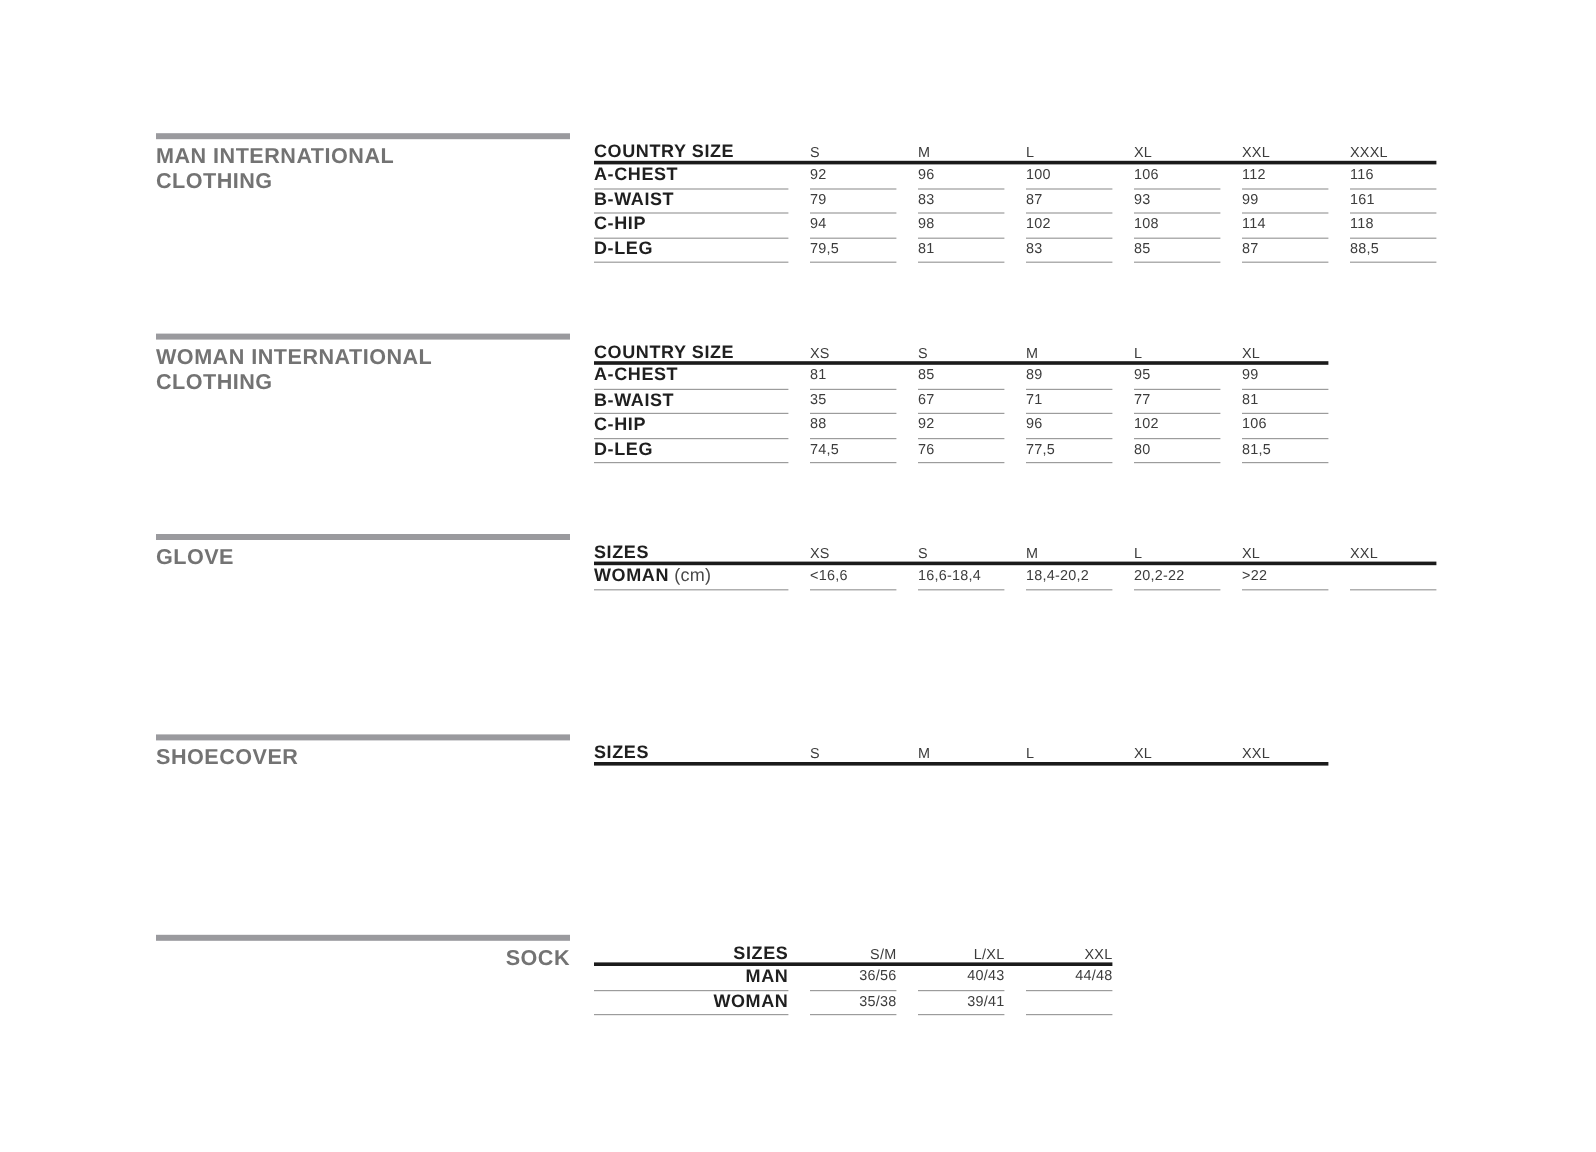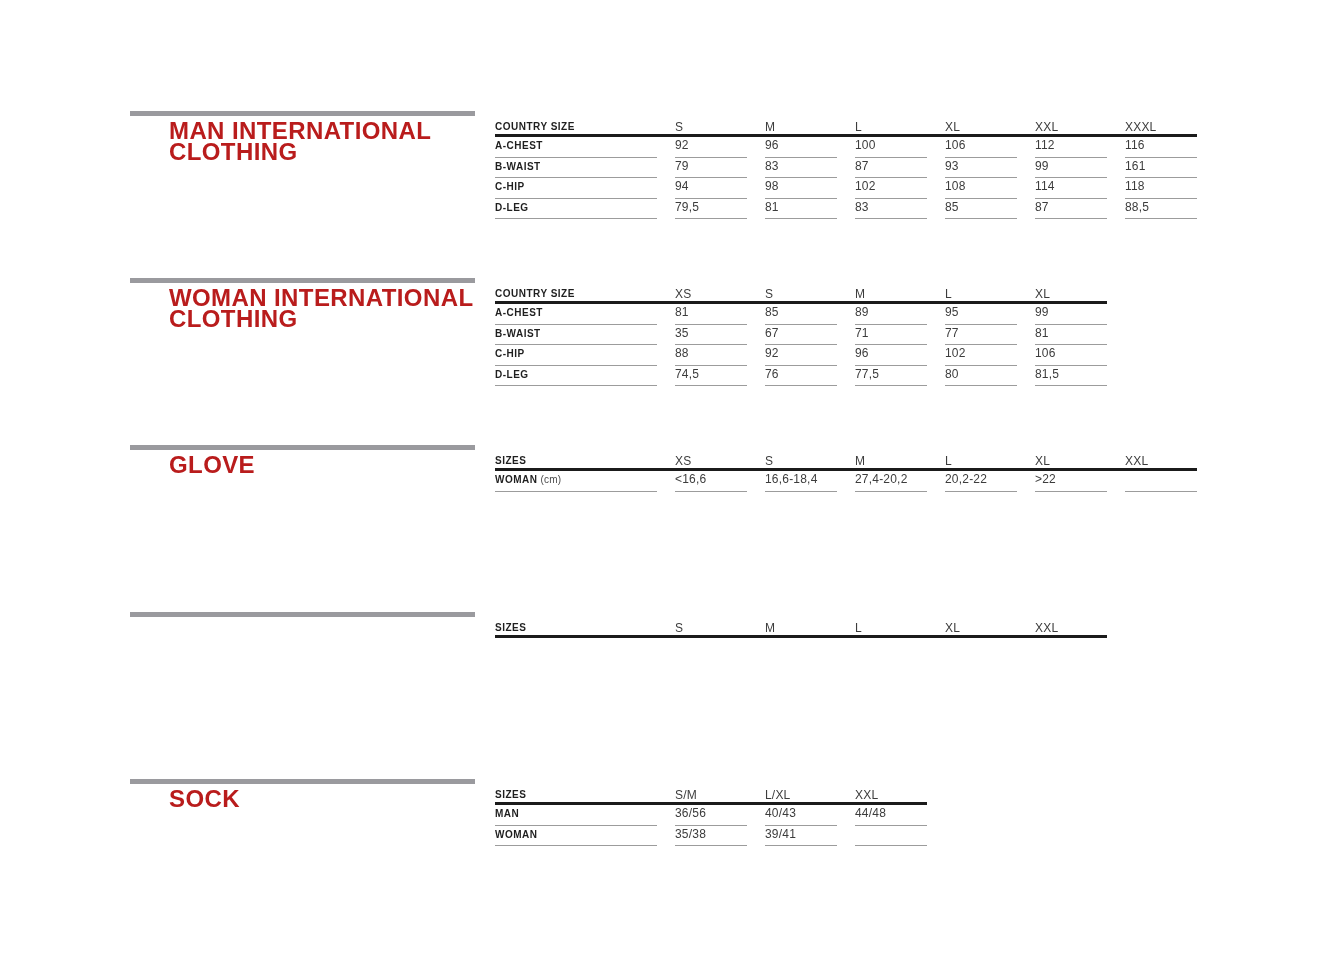--- a/index.html
+++ b/index.html
@@ -19,27 +19,26 @@
   .section-bar {
     position: absolute;
     top: 0; left: 0;
     width: 345px; height: 5px;
     background: #9a9a9e;
   }
   .section-title {
     position: absolute;
     top: 9px; left: 0;
     width: 345px;
-    font-size: 24px;
+    font-size: 18px;
     font-weight: bold;
     letter-spacing: 0.4px;
     line-height: 21px;
-    color: #b91c1c;
+    color: #737373;
     white-space: pre-line;
-    margin-left: 39px;
   }
   .tbl {
     position: absolute;
     left: 365px; top: 6px;
   }
   .tbl-head {
     display: flex;
     height: 20px;
     border-bottom: 3px solid #1b1b1b;
   }
@@ -54,21 +53,21 @@
     display: flex;
     height: 20.5px;
   }
   .tbl-row .cell {
     border-bottom: 1.5px solid #9c9c9c;
     line-height: 17.5px;
   }
   .cell.lbl {
     width: 162px;
     margin-right: 18px;
-    font-size: 10px;
+    font-size: 15px;
     font-weight: bold;
     letter-spacing: 0.5px;
     color: #1f1f1f;
   }
   .cell.lbl .sfx {
     font-weight: normal;
     color: #4a4a4a;
     letter-spacing: 0.2px;
   }
   .cell.val {
@@ -194,41 +193,42 @@
           <div class="cell val">S</div>
           <div class="cell val">M</div>
           <div class="cell val">L</div>
           <div class="cell val">XL</div>
           <div class="cell val">XXL</div>
         </div>
         <div class="tbl-row">
           <div class="cell lbl"><span>WOMAN</span><span class="sfx"> (cm)</span></div>
           <div class="cell val">&lt;16,6</div>
           <div class="cell val">16,6-18,4</div>
-          <div class="cell val">27,4-20,2</div>
+          <div class="cell val">18,4-20,2</div>
           <div class="cell val">20,2-22</div>
           <div class="cell val">&gt;22</div>
           <div class="cell val"></div>
         </div>
       </div>
     </section>
     <section class="size-section" style="top: 612px;">
       <div class="section-bar"></div>
+      <h2 class="section-title">SHOECOVER</h2>
       <div class="tbl">
         <div class="tbl-head">
           <div class="cell lbl">SIZES</div>
           <div class="cell val">S</div>
           <div class="cell val">M</div>
           <div class="cell val">L</div>
           <div class="cell val">XL</div>
           <div class="cell val">XXL</div>
         </div>
       </div>
     </section>
-    <section class="size-section" style="top: 779px;">
+    <section class="size-section" style="top: 779px; text-align: right;">
       <div class="section-bar"></div>
       <h2 class="section-title">SOCK</h2>
       <div class="tbl">
         <div class="tbl-head">
           <div class="cell lbl">SIZES</div>
           <div class="cell val">S/M</div>
           <div class="cell val">L/XL</div>
           <div class="cell val">XXL</div>
         </div>
         <div class="tbl-row">

